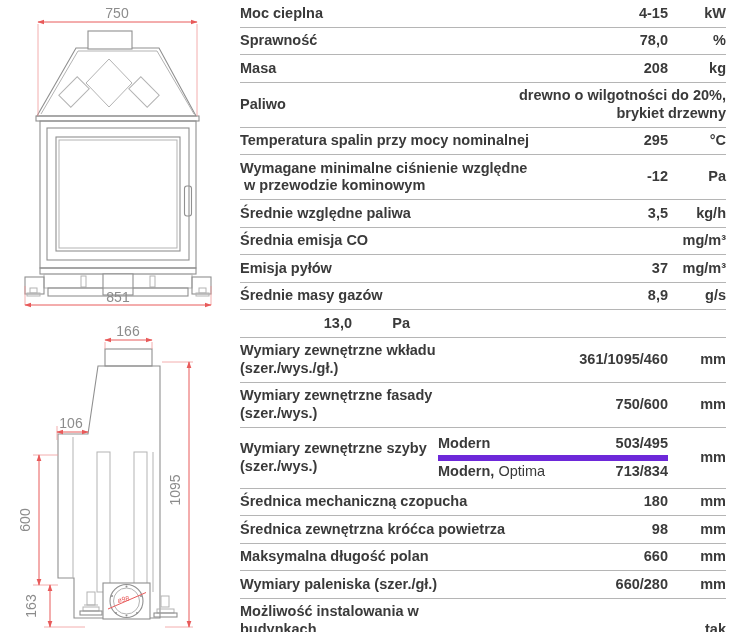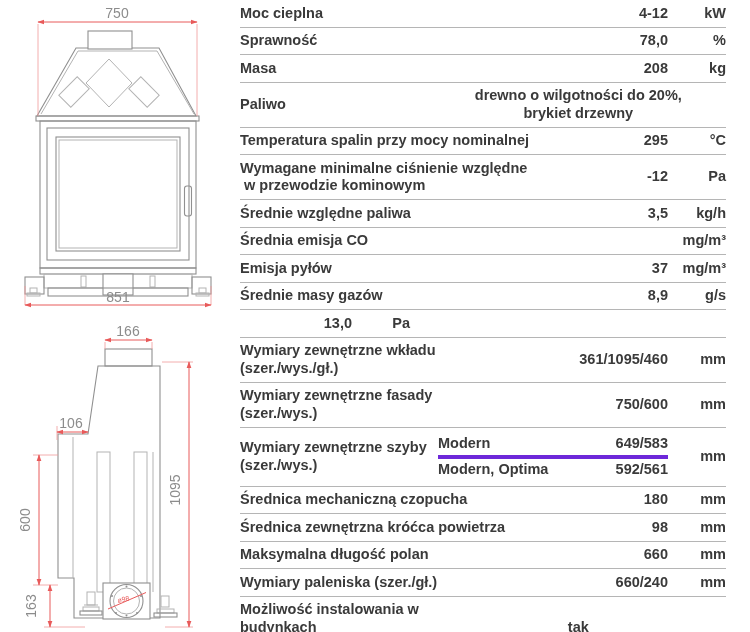--- a/index.html
+++ b/index.html
@@ -8,27 +8,27 @@
   
   .drawing{position:absolute;left:0;top:0;width:232px;height:632px;}
   
   .spec{position:absolute;left:240px;top:0;width:486px;
         font-weight:bold;font-size:14.5px;line-height:17.5px;color:#3a3a3a;}
   .row{display:flex;align-items:center;border-bottom:1px solid #b5b5b5;padding:4.5px 0;}
   .row:last-child{border-bottom:none;}
   .lbl{flex:1;white-space:pre-wrap;padding-right:6px;}
   .val{width:112px;text-align:right;white-space:pre-wrap;}
   .unit{width:58px;text-align:right;}
-  .row.span .val{flex:1.6;width:auto;text-align:center;}
+  .row.span .val{flex:1.6;width:auto;}
   .row.vrow .lbl{flex:none;width:192px;}
   .varcol{flex:1;display:flex;flex-direction:column;align-self:stretch;justify-content:center;}
   .varline{display:flex;align-items:center;padding:2.5px 0;}
-  .varline:first-child{border-bottom:4px solid #6d28d9;}
+  .varline:first-child{border-bottom:6px solid #6d28d9;}
   .vname{flex:1;text-align:left;}
-  .vr{font-weight:bold;}
+  .vr{font-weight:normal;}
   .vval{width:112px;text-align:right;}
   .unit.mid{align-self:center;}
   
   .ln{stroke:#909090;fill:none;stroke-width:1.1;}
   .ln2{stroke:#b3b3b3;fill:none;stroke-width:1;}
   .lnf{stroke:#909090;fill:#ffffff;stroke-width:1.1;}
   .dim{stroke:#e85a5a;fill:none;stroke-width:1;}
   .ext{stroke:#f09a9a;fill:none;stroke-width:0.8;}
   .dtx{fill:#8c8c8c;font-family:"Liberation Sans",sans-serif;font-size:14px;}
   .rtx{fill:#e85a5a;font-family:"Liberation Sans",sans-serif;font-size:7px;}
@@ -137,21 +137,21 @@
 
     <path class="ext" d="M162,362 H193 M165,627 H193"></path>
     <path class="dim" d="M189,362 V627" marker-start="url(#arr)" marker-end="url(#arr)"></path>
     <text class="dtx" x="180" y="490" text-anchor="middle" transform="rotate(-90 180 490)">1095</text>
   </g>
 </svg>
 
 <div class="spec">
     <div class="row">
       <div class="lbl">Moc cieplna</div>
-      <div class="val">4-12</div>
+      <div class="val">4-15</div>
       <div class="unit">kW</div>
     </div>
     <div class="row">
       <div class="lbl">Sprawność</div>
       <div class="val">78,0</div>
       <div class="unit">%</div>
     </div>
     <div class="row">
       <div class="lbl">Masa</div>
       <div class="val">208</div>
@@ -207,25 +207,25 @@
 (szer./wys.)</div>
       <div class="val">750/600</div>
       <div class="unit">mm</div>
     </div>
     <div class="row vrow">
       <div class="lbl">Wymiary zewnętrzne szyby
 (szer./wys.)</div>
       <div class="varcol">
         <div class="varline">
           <div class="vname"><span>Modern</span><span class="vr"></span></div>
-          <div class="vval">649/583</div>
+          <div class="vval">503/495</div>
         </div>
         <div class="varline">
           <div class="vname"><span>Modern,</span><span class="vr"> Optima</span></div>
-          <div class="vval">592/561</div>
+          <div class="vval">713/834</div>
         </div>
       </div>
       <div class="unit mid">mm</div>
     </div>
     <div class="row">
       <div class="lbl">Średnica mechaniczną czopucha</div>
       <div class="val">180</div>
       <div class="unit">mm</div>
     </div>
     <div class="row">
@@ -233,21 +233,21 @@
       <div class="val">98</div>
       <div class="unit">mm</div>
     </div>
     <div class="row">
       <div class="lbl">Maksymalna długość polan</div>
       <div class="val">660</div>
       <div class="unit">mm</div>
     </div>
     <div class="row">
       <div class="lbl">Wymiary paleniska (szer./gł.)</div>
-      <div class="val">660/240</div>
+      <div class="val">660/280</div>
       <div class="unit">mm</div>
     </div>
     <div class="row span">
       <div class="lbl">Możliwość instalowania w budynkach
 z wentylacją mechaniczną</div>
       <div class="val">tak</div>
     </div>
   </div>
 
 </body></html>

